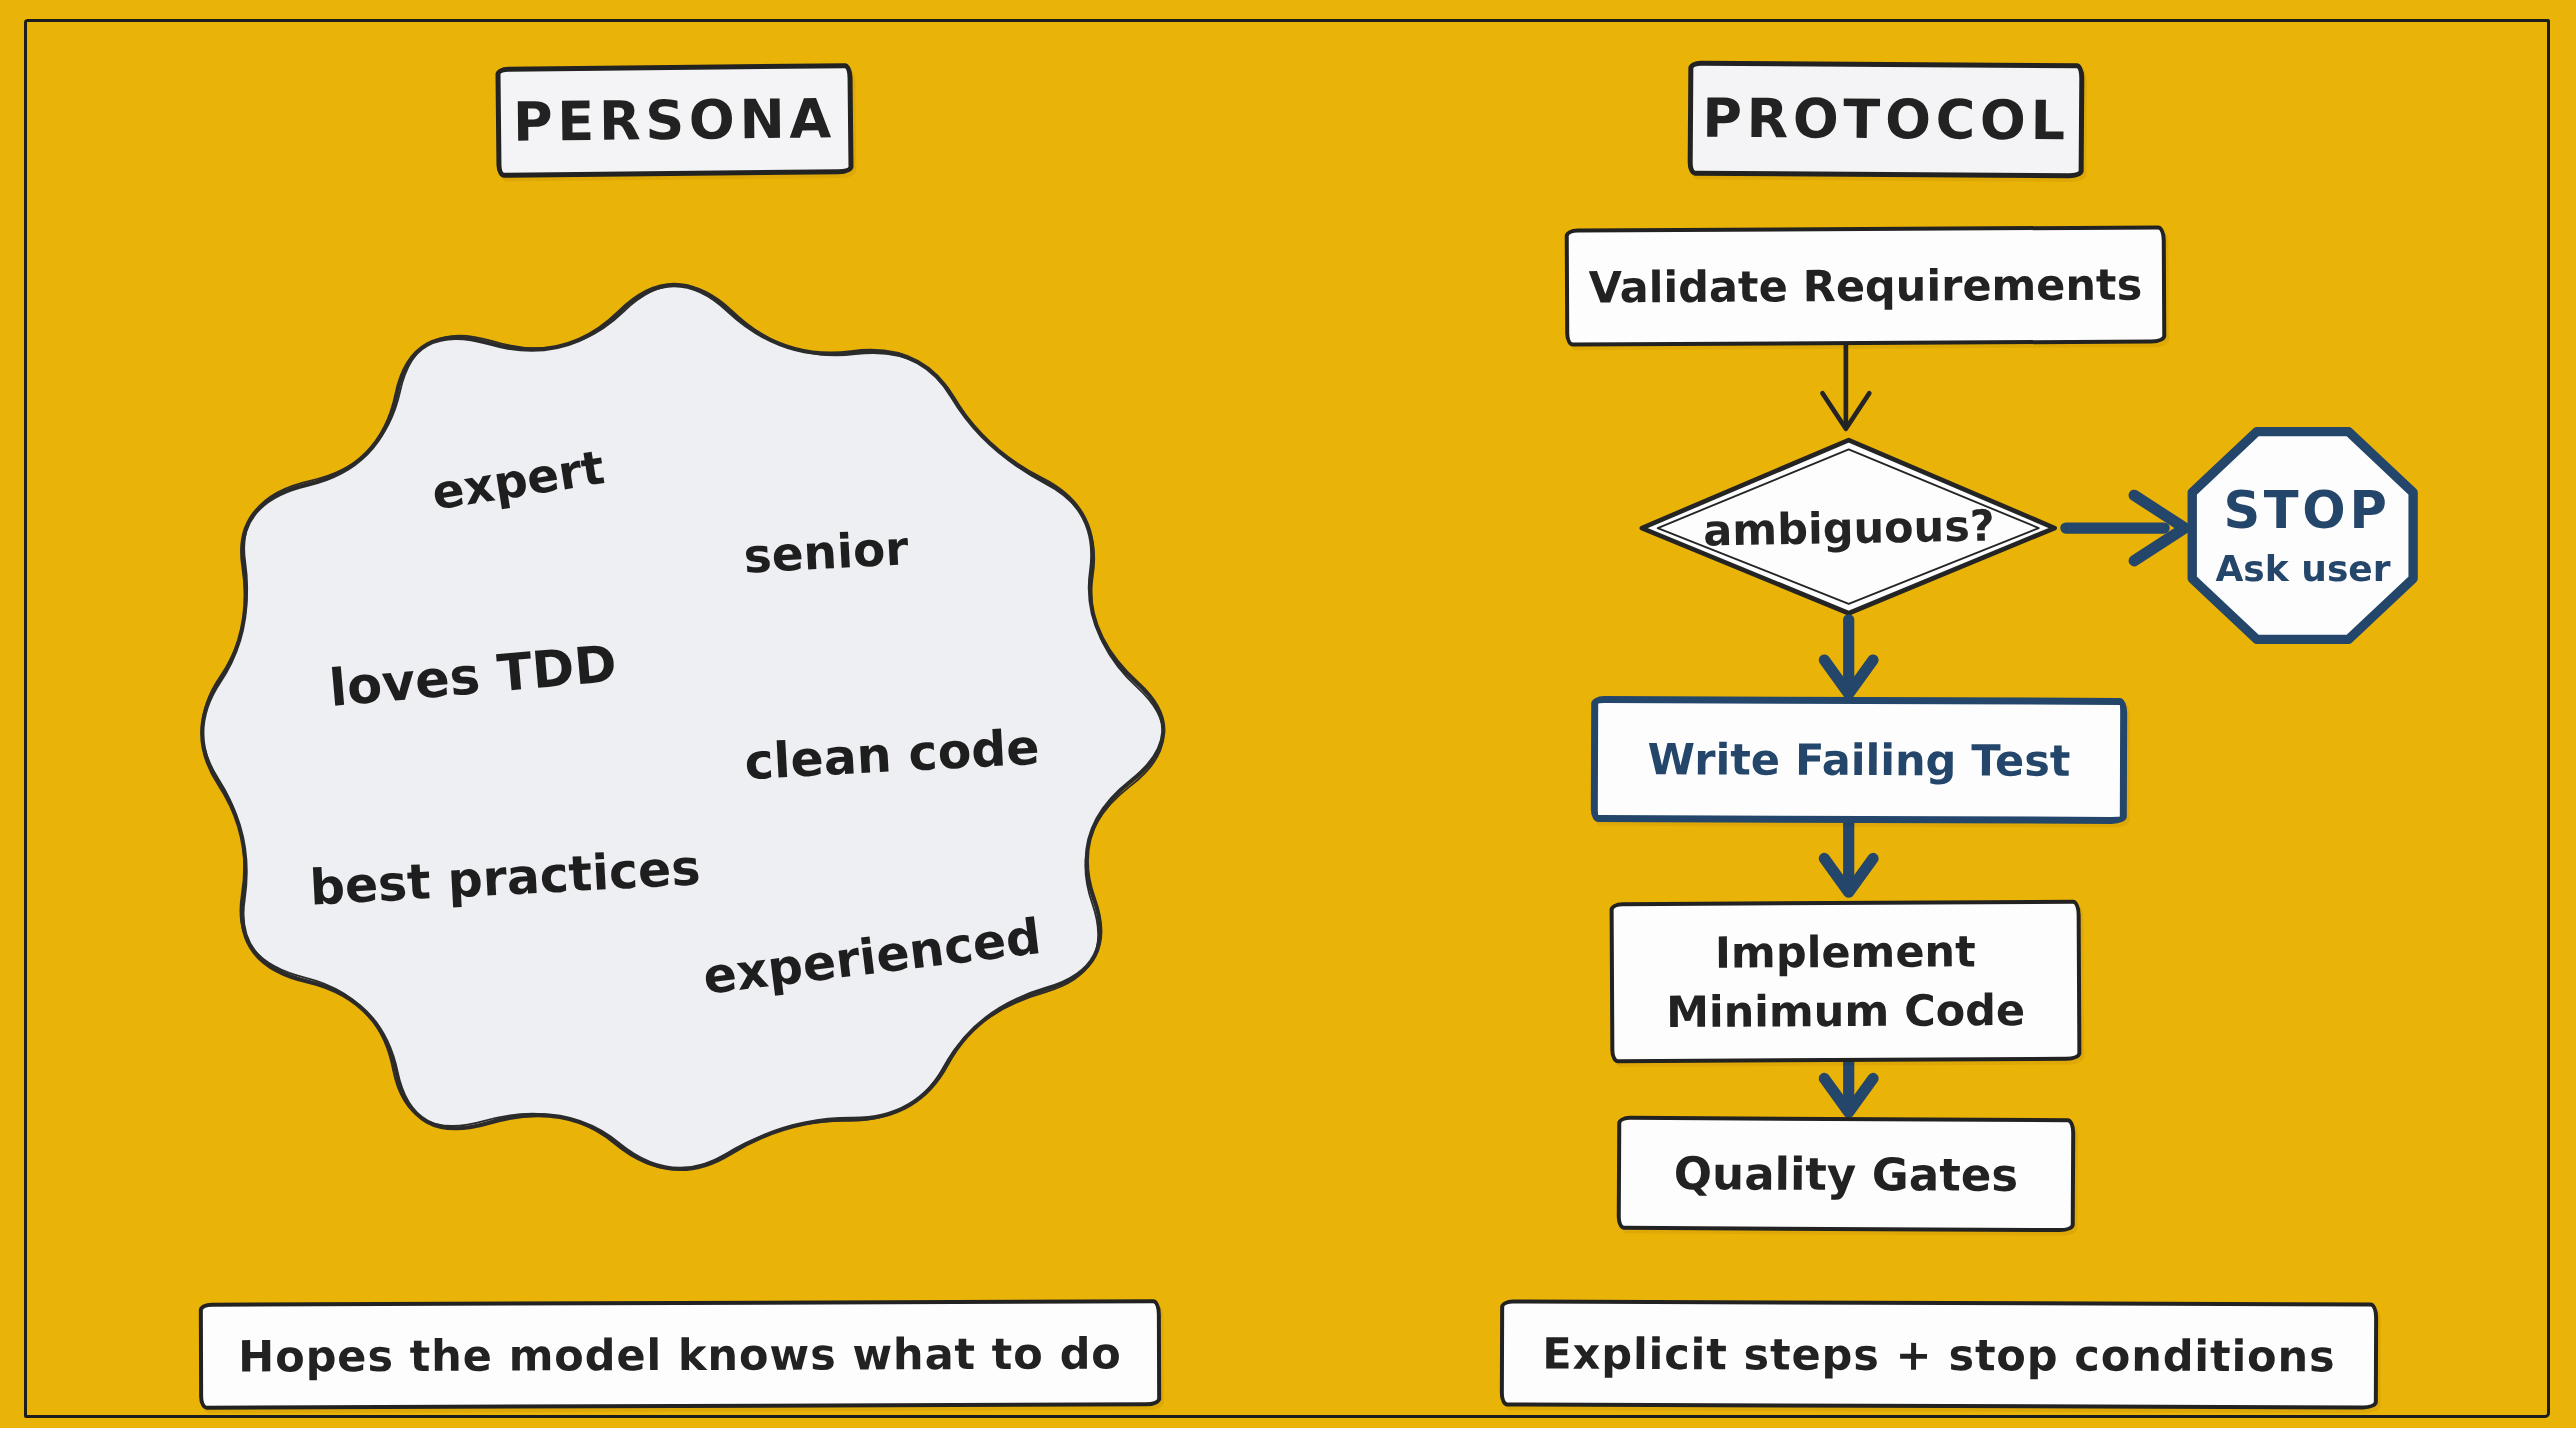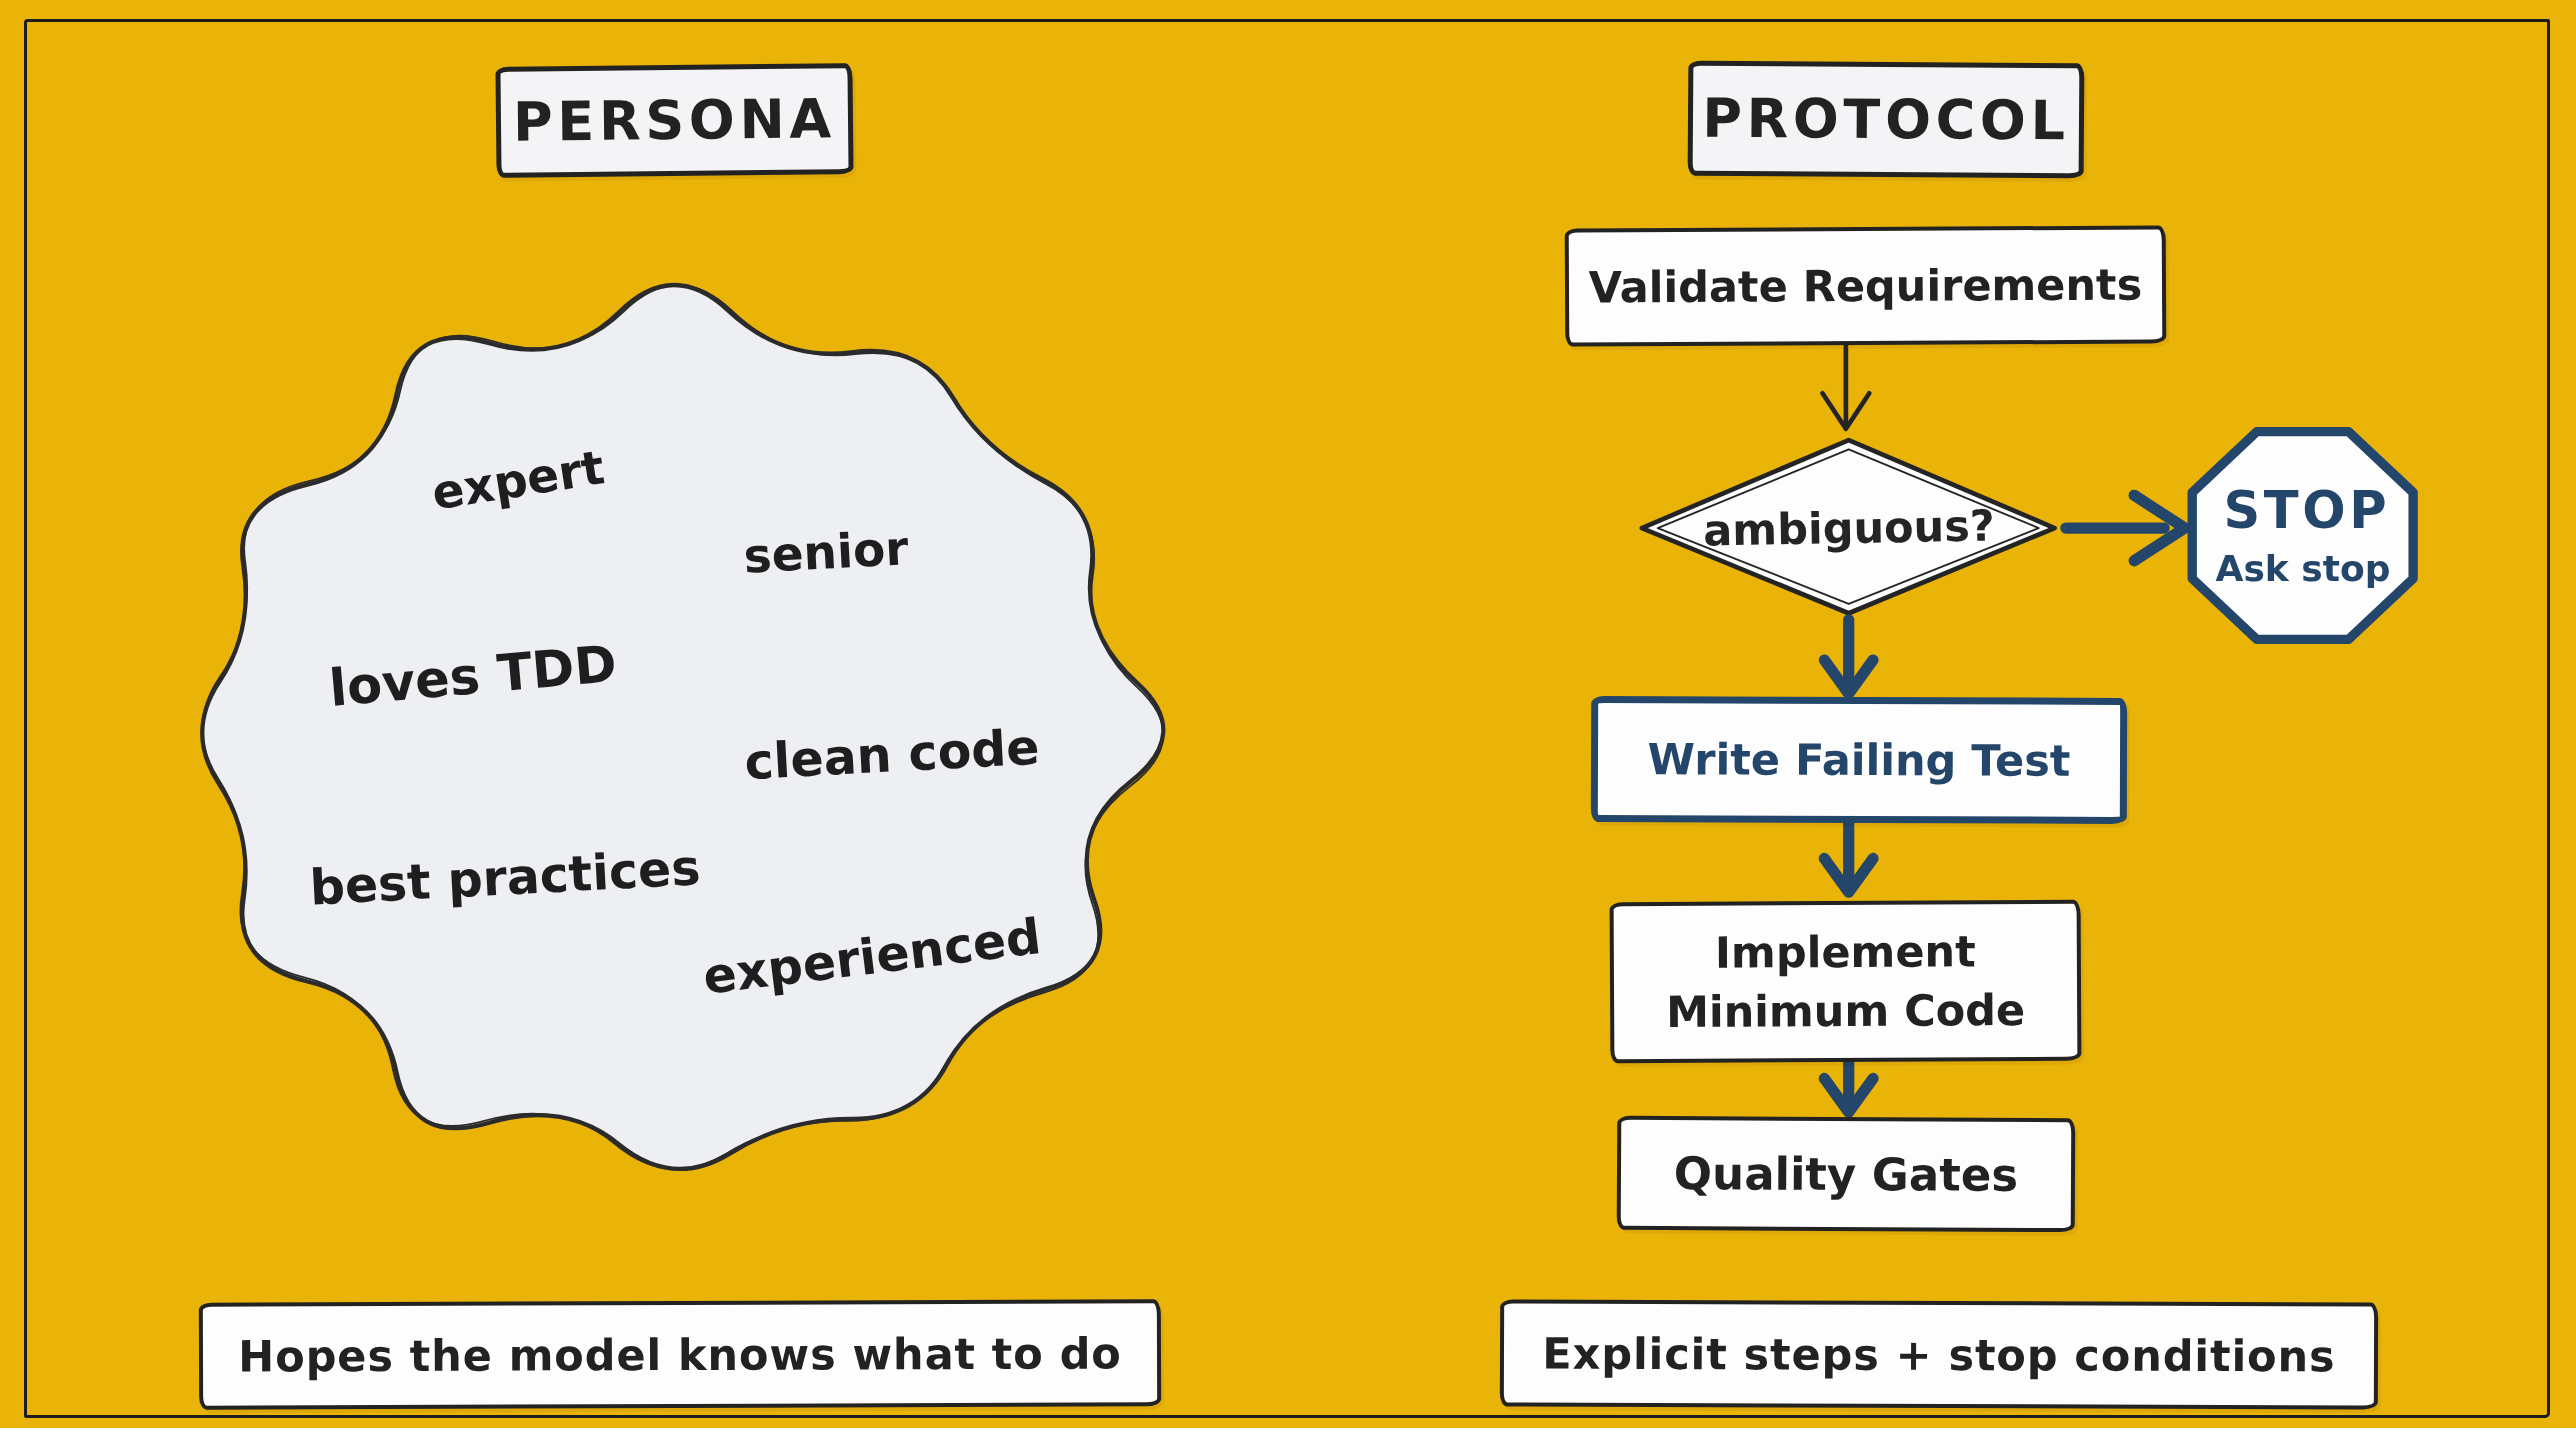--- a/index.html
+++ b/index.html
@@ -126,21 +126,21 @@
   <div class="box caption caption-left">Hopes the model knows what to do</div>
 
   <div class="box title-box protocol-title">PROTOCOL</div>
 
   <div class="box vr-box">Validate Requirements</div>
 
   <div class="diamond-label">ambiguous?</div>
 
   <div class="stop-label">
     <div class="stop-word">STOP</div>
-    <div class="stop-sub">Ask stop</div>
+    <div class="stop-sub">Ask user</div>
   </div>
 
   <div class="box wft-box">Write Failing Test</div>
 
   <div class="box impl-box">
     <span>Implement</span>
     <span>Minimum Code</span>
   </div>
 
   <div class="box qg-box">Quality Gates</div>

